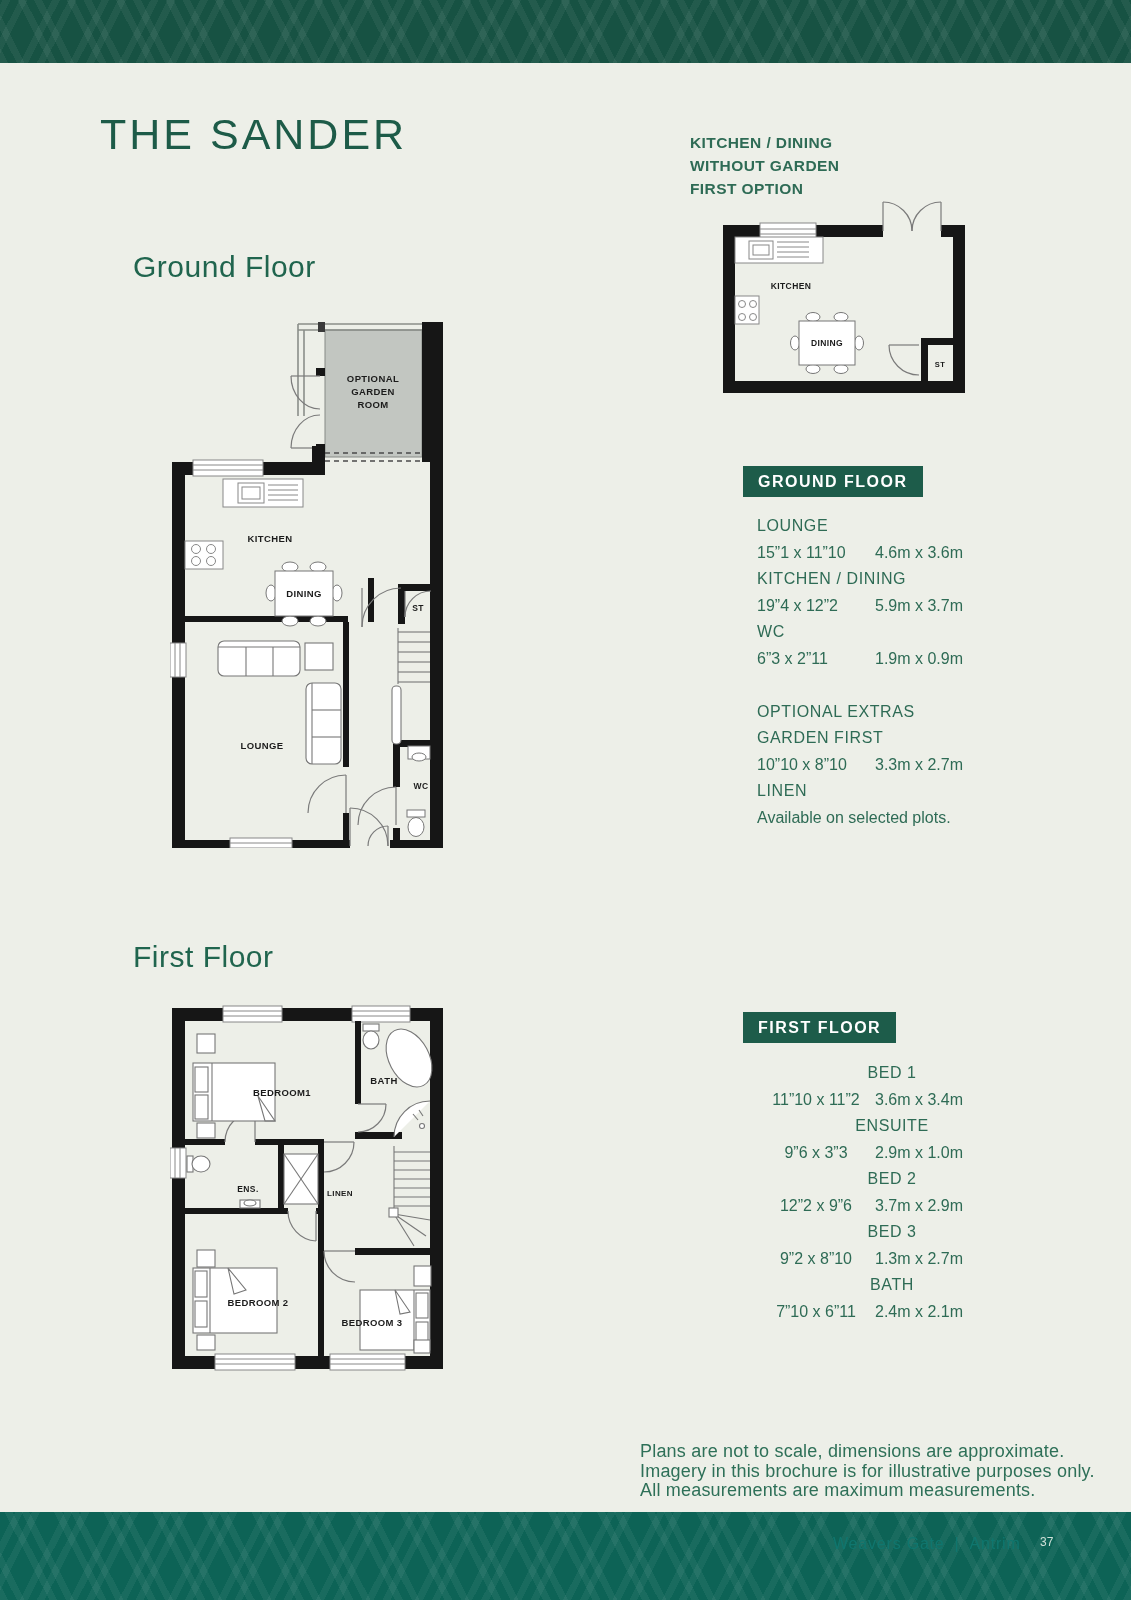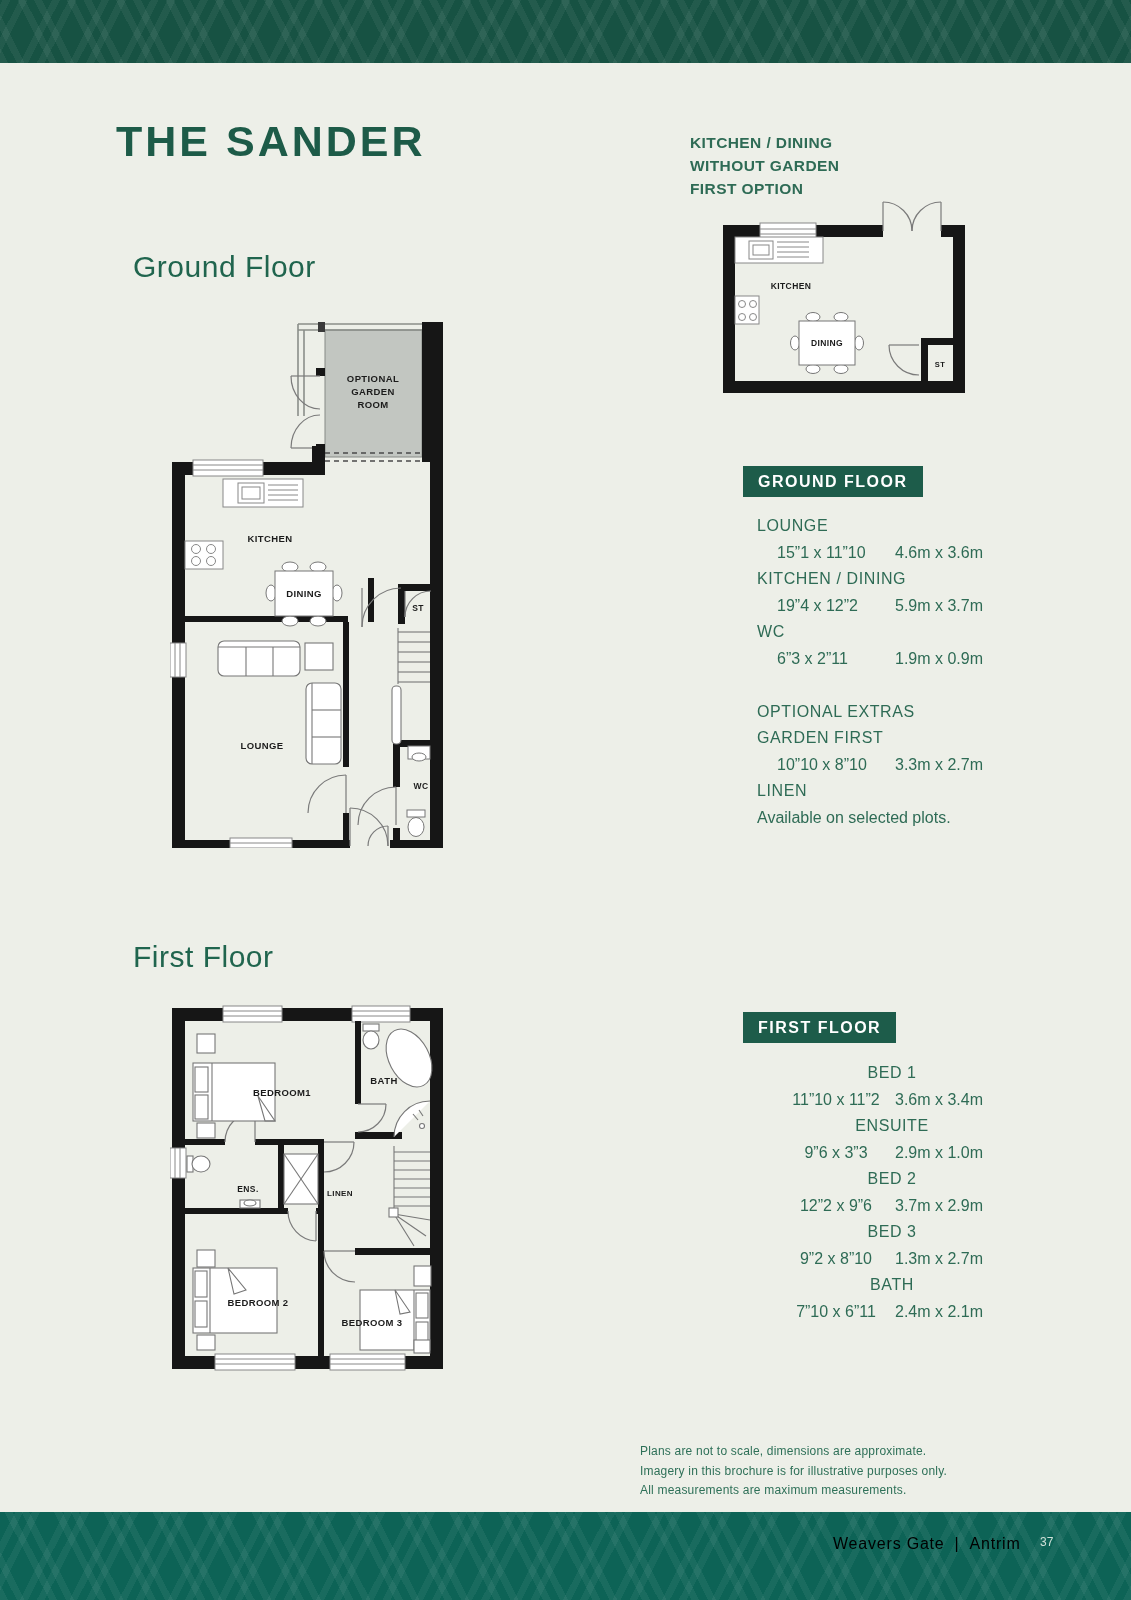--- a/index.html
+++ b/index.html
@@ -10,51 +10,51 @@
   }
   .band {
     position:absolute; left:0; width:1131px; height:63px; top:0;
     background-color:#175243;
     background-image:
       repeating-linear-gradient(63deg, rgba(255,255,255,0.055) 0 7px, transparent 7px 15px, rgba(255,255,255,0.055) 15px 22px, transparent 22px 44px),
       repeating-linear-gradient(-63deg, rgba(255,255,255,0.05) 0 7px, transparent 7px 15px, rgba(255,255,255,0.05) 15px 22px, transparent 22px 44px);
   }
   .band.footer { top:1512px; height:88px; background-color:#0d6356; }
   .page-title {
-    position:absolute; left:116px; top:110px;
-    font-size:43px; letter-spacing:3px; color:#1d5b48; font-weight:700;margin-top:7px;
+    position:absolute; left:100px; top:110px;
+    font-size:43px; letter-spacing:3px; color:#1d5b48; font-weight:400;
   }
   .floor-heading {
     position:absolute; left:133px;
     font-size:30px; color:#20654e; font-weight:400; letter-spacing:0.5px;
   }
   .option-caption {
     position:absolute; left:690px; top:131px;
     font-size:15.5px; line-height:23px; font-weight:700;
     color:#2e6b55; letter-spacing:0.4px;
   }
   .badge {
     position:absolute; left:743px;
     background:#1d5c4a; color:#ffffff;
     font-size:16px; font-weight:700; letter-spacing:1.5px;
     padding:7px 15px 6px 15px;
   }
   .dims { position:absolute; left:757px; width:270px; color:#2e6b55; font-size:16px; }
   .dims .line { height:26.5px; line-height:26.5px; white-space:nowrap; }
   .dims .name { letter-spacing:0.6px; }
-  .dims .vals { display:flex;margin-left:20px; }
+  .dims .vals { display:flex; }
   .dims .imp { width:118px; }
   .dims .gap { height:26.5px; }
   .disclaimer {
     position:absolute; left:640px; top:1442px;
-    font-size:12px; line-height:19.5px; color:#2e7058; letter-spacing:0.2px;
+    font-size:18px; line-height:19.5px; color:#2e7058; letter-spacing:0.2px;
   }
   .footer-text {
     position:absolute; left:833px; top:1535px;
-    color:#000000; font-size:16px; letter-spacing:0.8px; display:flex; gap:10px;
+    color:#0f766e; font-size:16px; letter-spacing:0.8px; display:flex; gap:10px;
   }
   .footer-pagenum { position:absolute; left:1040px; top:1535px; color:#cfe0d8; font-size:12px; }
   .plan { position:absolute; }
   svg text.room-label {
     font-family:"Liberation Sans", sans-serif; font-weight:700;
     fill:#1b1b1b; letter-spacing:0.4px;
   }
 </style>
 </head>
 <body>

